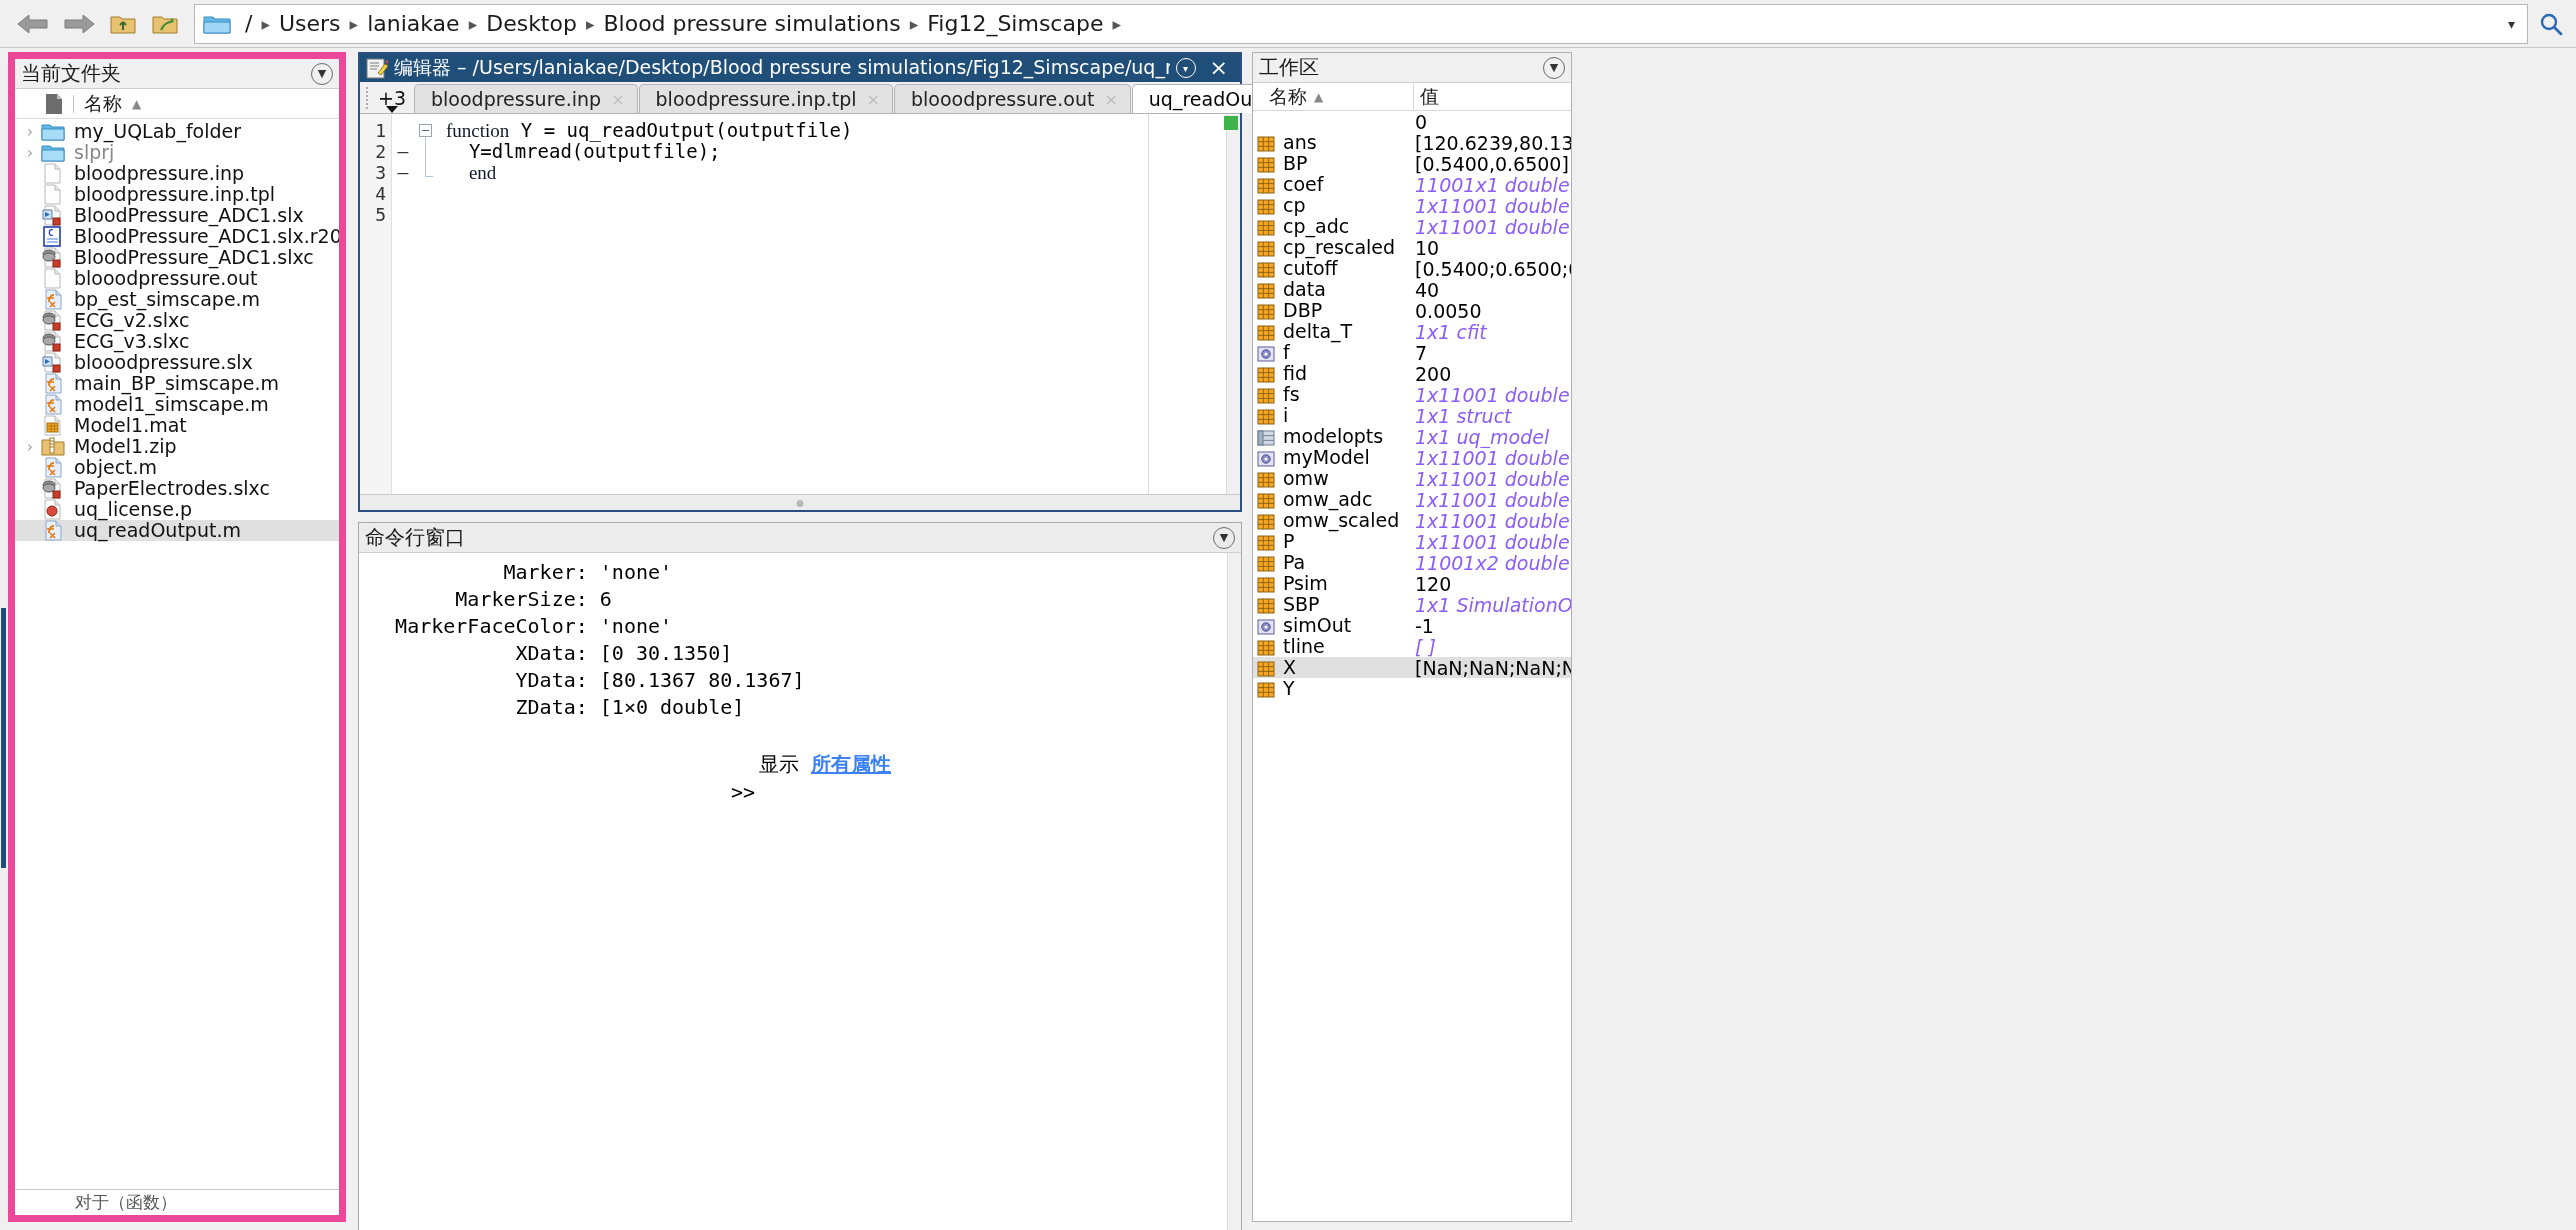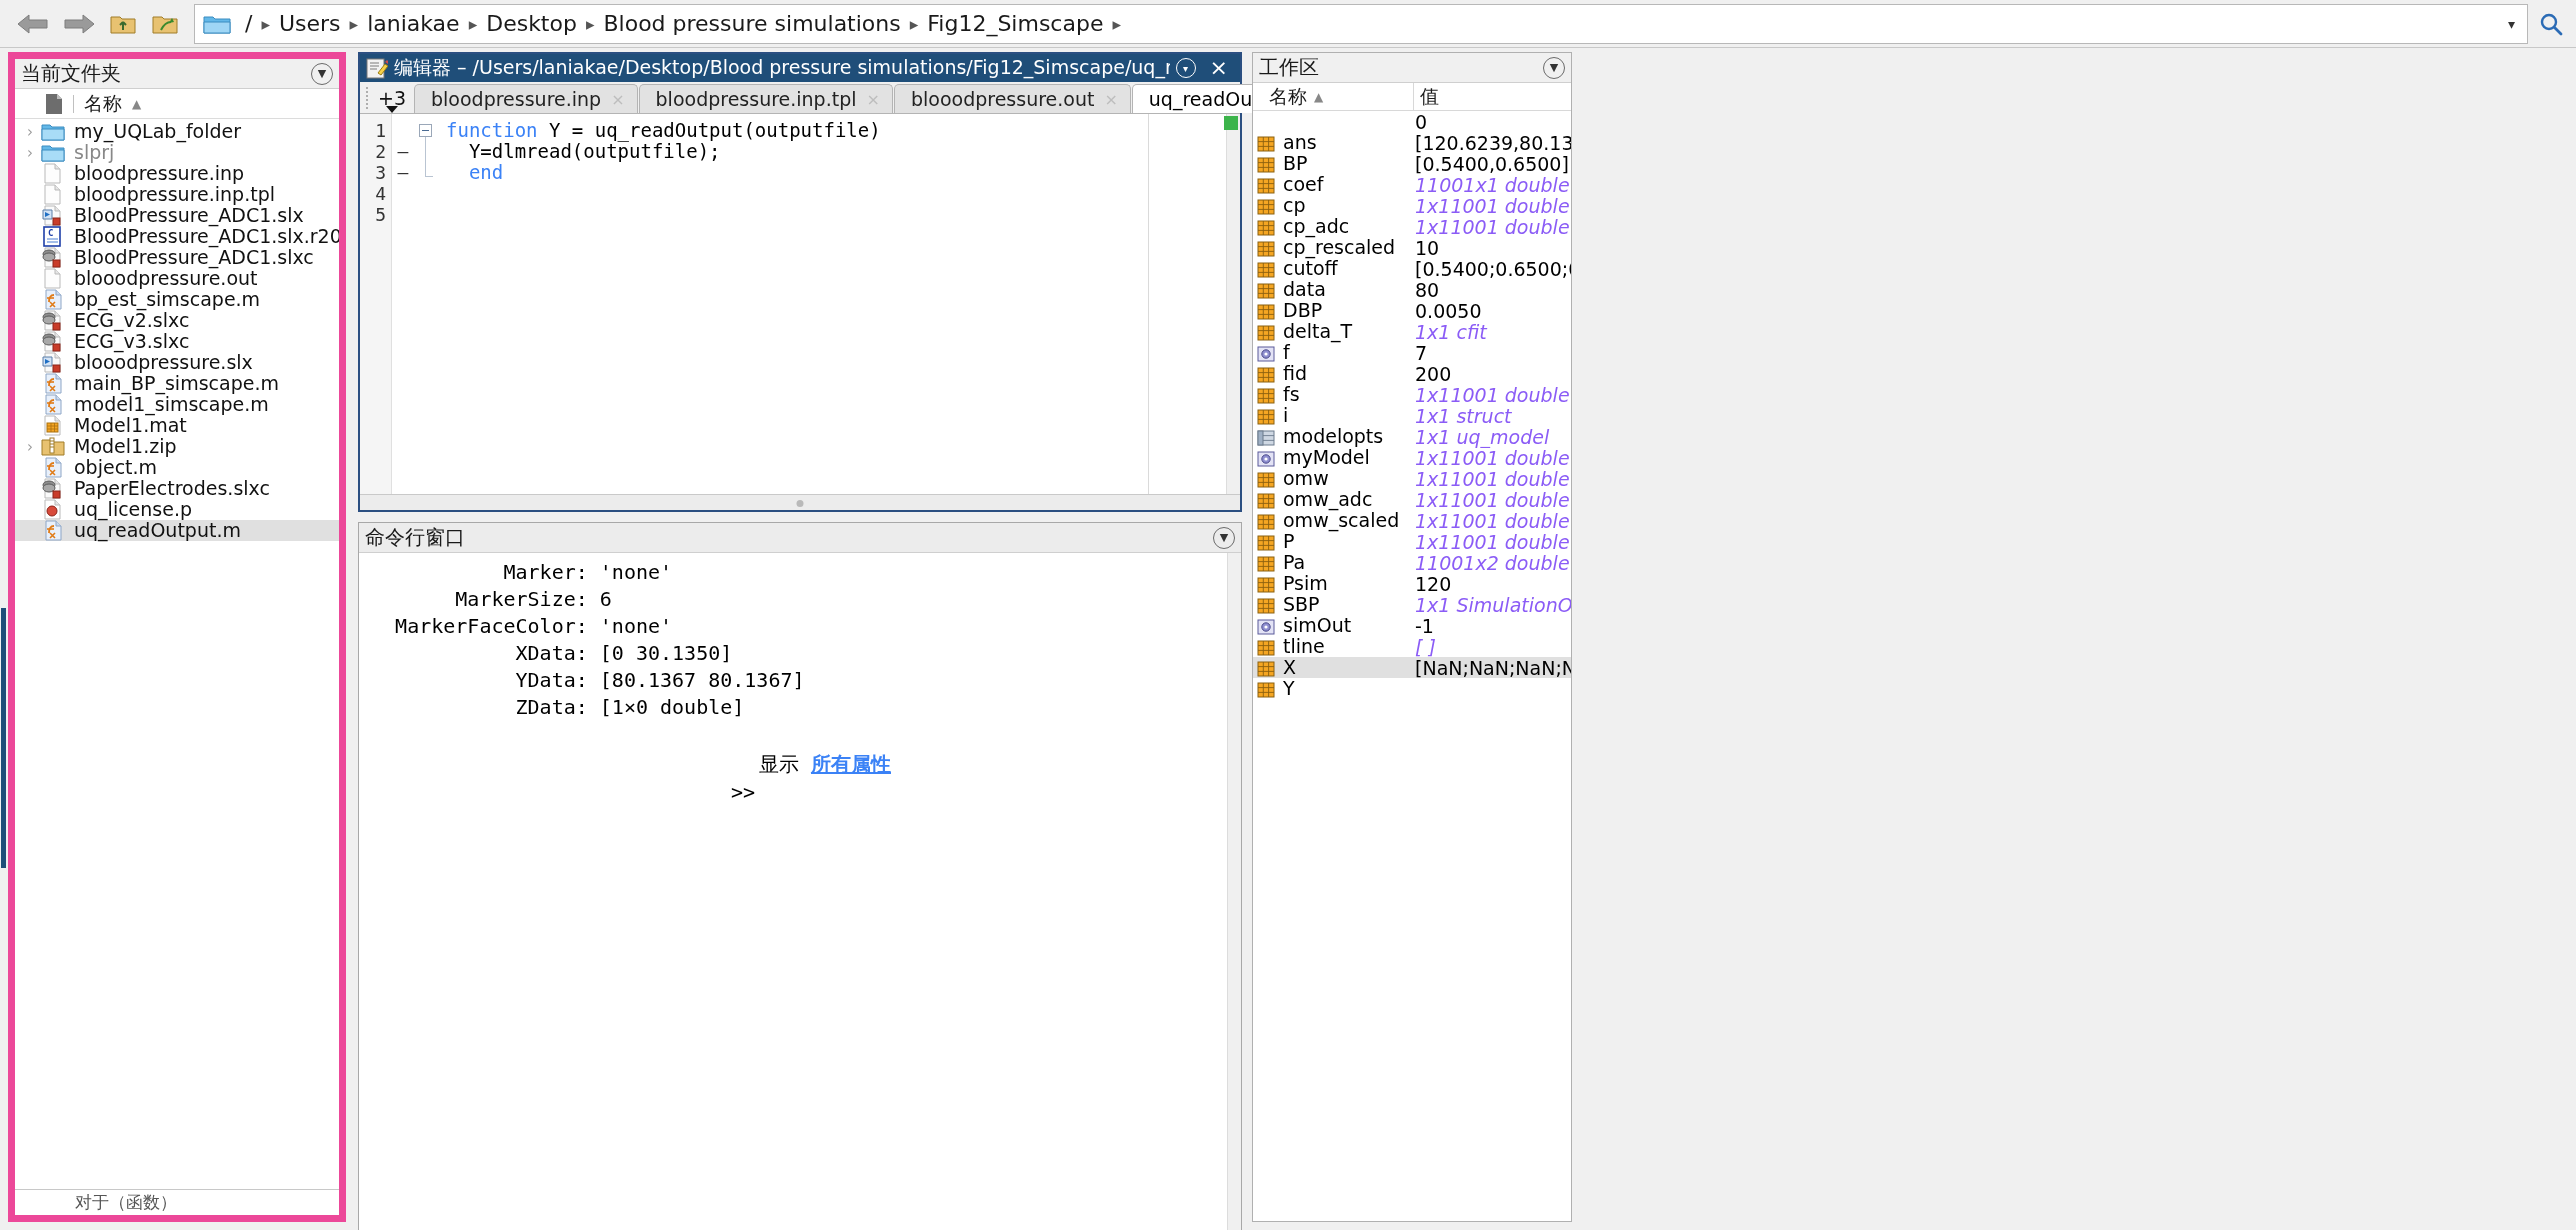--- a/index.html
+++ b/index.html
@@ -141,21 +141,21 @@
   }
   .fold-box:before{content:"";width:7px;height:1px;background:#4a6b93;}
   .fold-line { position:absolute; left:11px; top:23px; width:1px; height:40px; background:#b9c4d2;}
   .fold-foot { position:absolute; left:11px; top:62px; width:8px; height:1px; background:#b9c4d2;}
   .codearea {
     flex:1; padding-top:6px; padding-left: 8px;
     font-family: "DejaVu Sans Mono", monospace; font-size: 19px; color:#000;
     position:relative;
   }
   .cline { height:21px; line-height:21px; white-space:pre;}
-  .kw { color: #3b82f6; }
+  .kw { color: #0f172a; font-family: Liberation Serif, serif; }
   .ed-scroll-right {
     width: 14px; background:#f0f0f0; border-left:1px solid #ddd; flex:0 0 auto; position:relative;
   }
   .ed-health { position:absolute; top:2px; right:2px; width:14px;height:14px;background:#3cb44b;}
   .ed-gap { width: 78px; background: #fff; flex:0 0 auto; border-left:1px solid #dadada;}
   .ed-footer { height: 16px; background: #ececec; border-top:1px solid #c9c9c9; position:relative;}
   .ed-footer:after {
     content:""; position:absolute; left:50%; top:5px; transform:translateX(-50%);
     width:7px;height:7px;border-radius:50%; background:#b9b9b9;
   }
@@ -712,21 +712,21 @@
           <span class="w-val">[0.5400;0.6500;0...</span>
         </div>
         <div class="wrow">
           <span class="w-name">
             <span class="wvico"><svg width="18" height="16" viewBox="0 0 18 16">
                 <rect x="1" y="1" width="16" height="14" fill="#f5a623" stroke="#8a6010"></rect>
                 <path d="M1 5.6 h16 M1 10.4 h16 M6.3 1 v14 M11.6 1 v14" stroke="#8a6010" stroke-width="0.9"></path>
               </svg></span>
             <span>DBP</span>
           </span>
-          <span class="w-val">80</span>
+          <span class="w-val">40</span>
         </div>
         <div class="wrow">
           <span class="w-name">
             <span class="wvico"><svg width="18" height="16" viewBox="0 0 18 16">
                 <rect x="1" y="1" width="16" height="14" fill="#f5a623" stroke="#8a6010"></rect>
                 <path d="M1 5.6 h16 M1 10.4 h16 M6.3 1 v14 M11.6 1 v14" stroke="#8a6010" stroke-width="0.9"></path>
               </svg></span>
             <span>delta_T</span>
           </span>
           <span class="w-val">0.0050</span>

